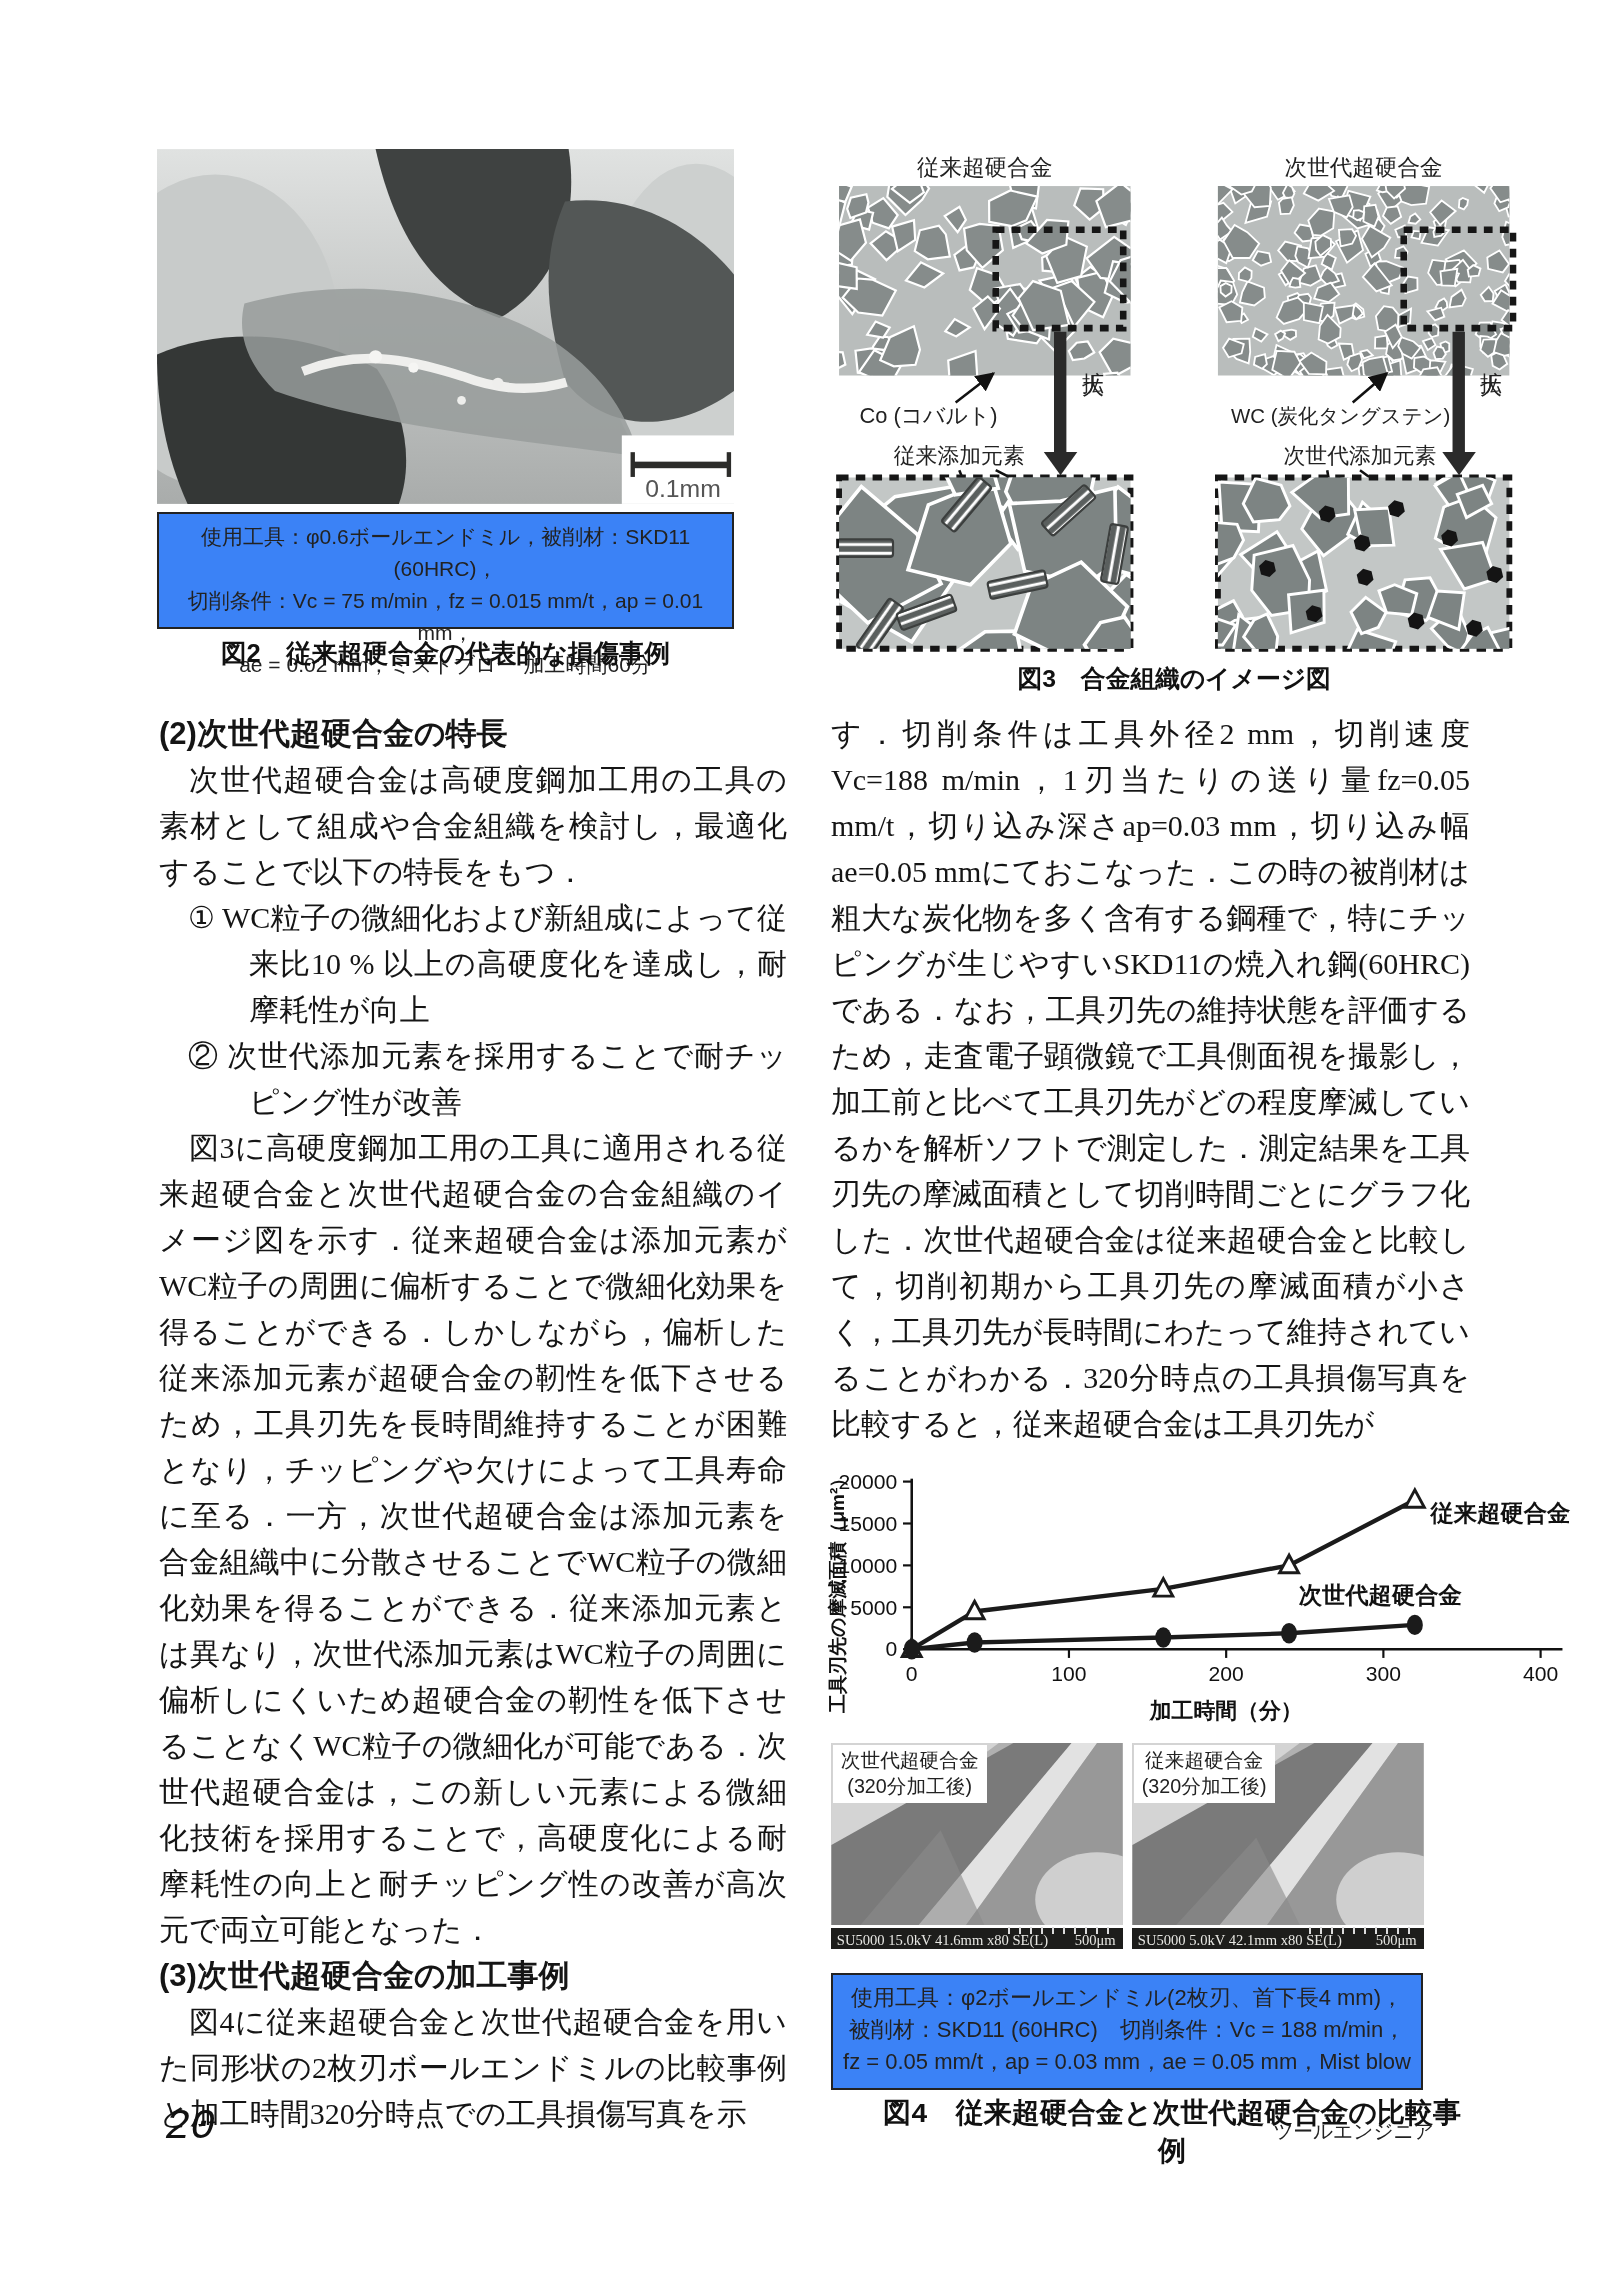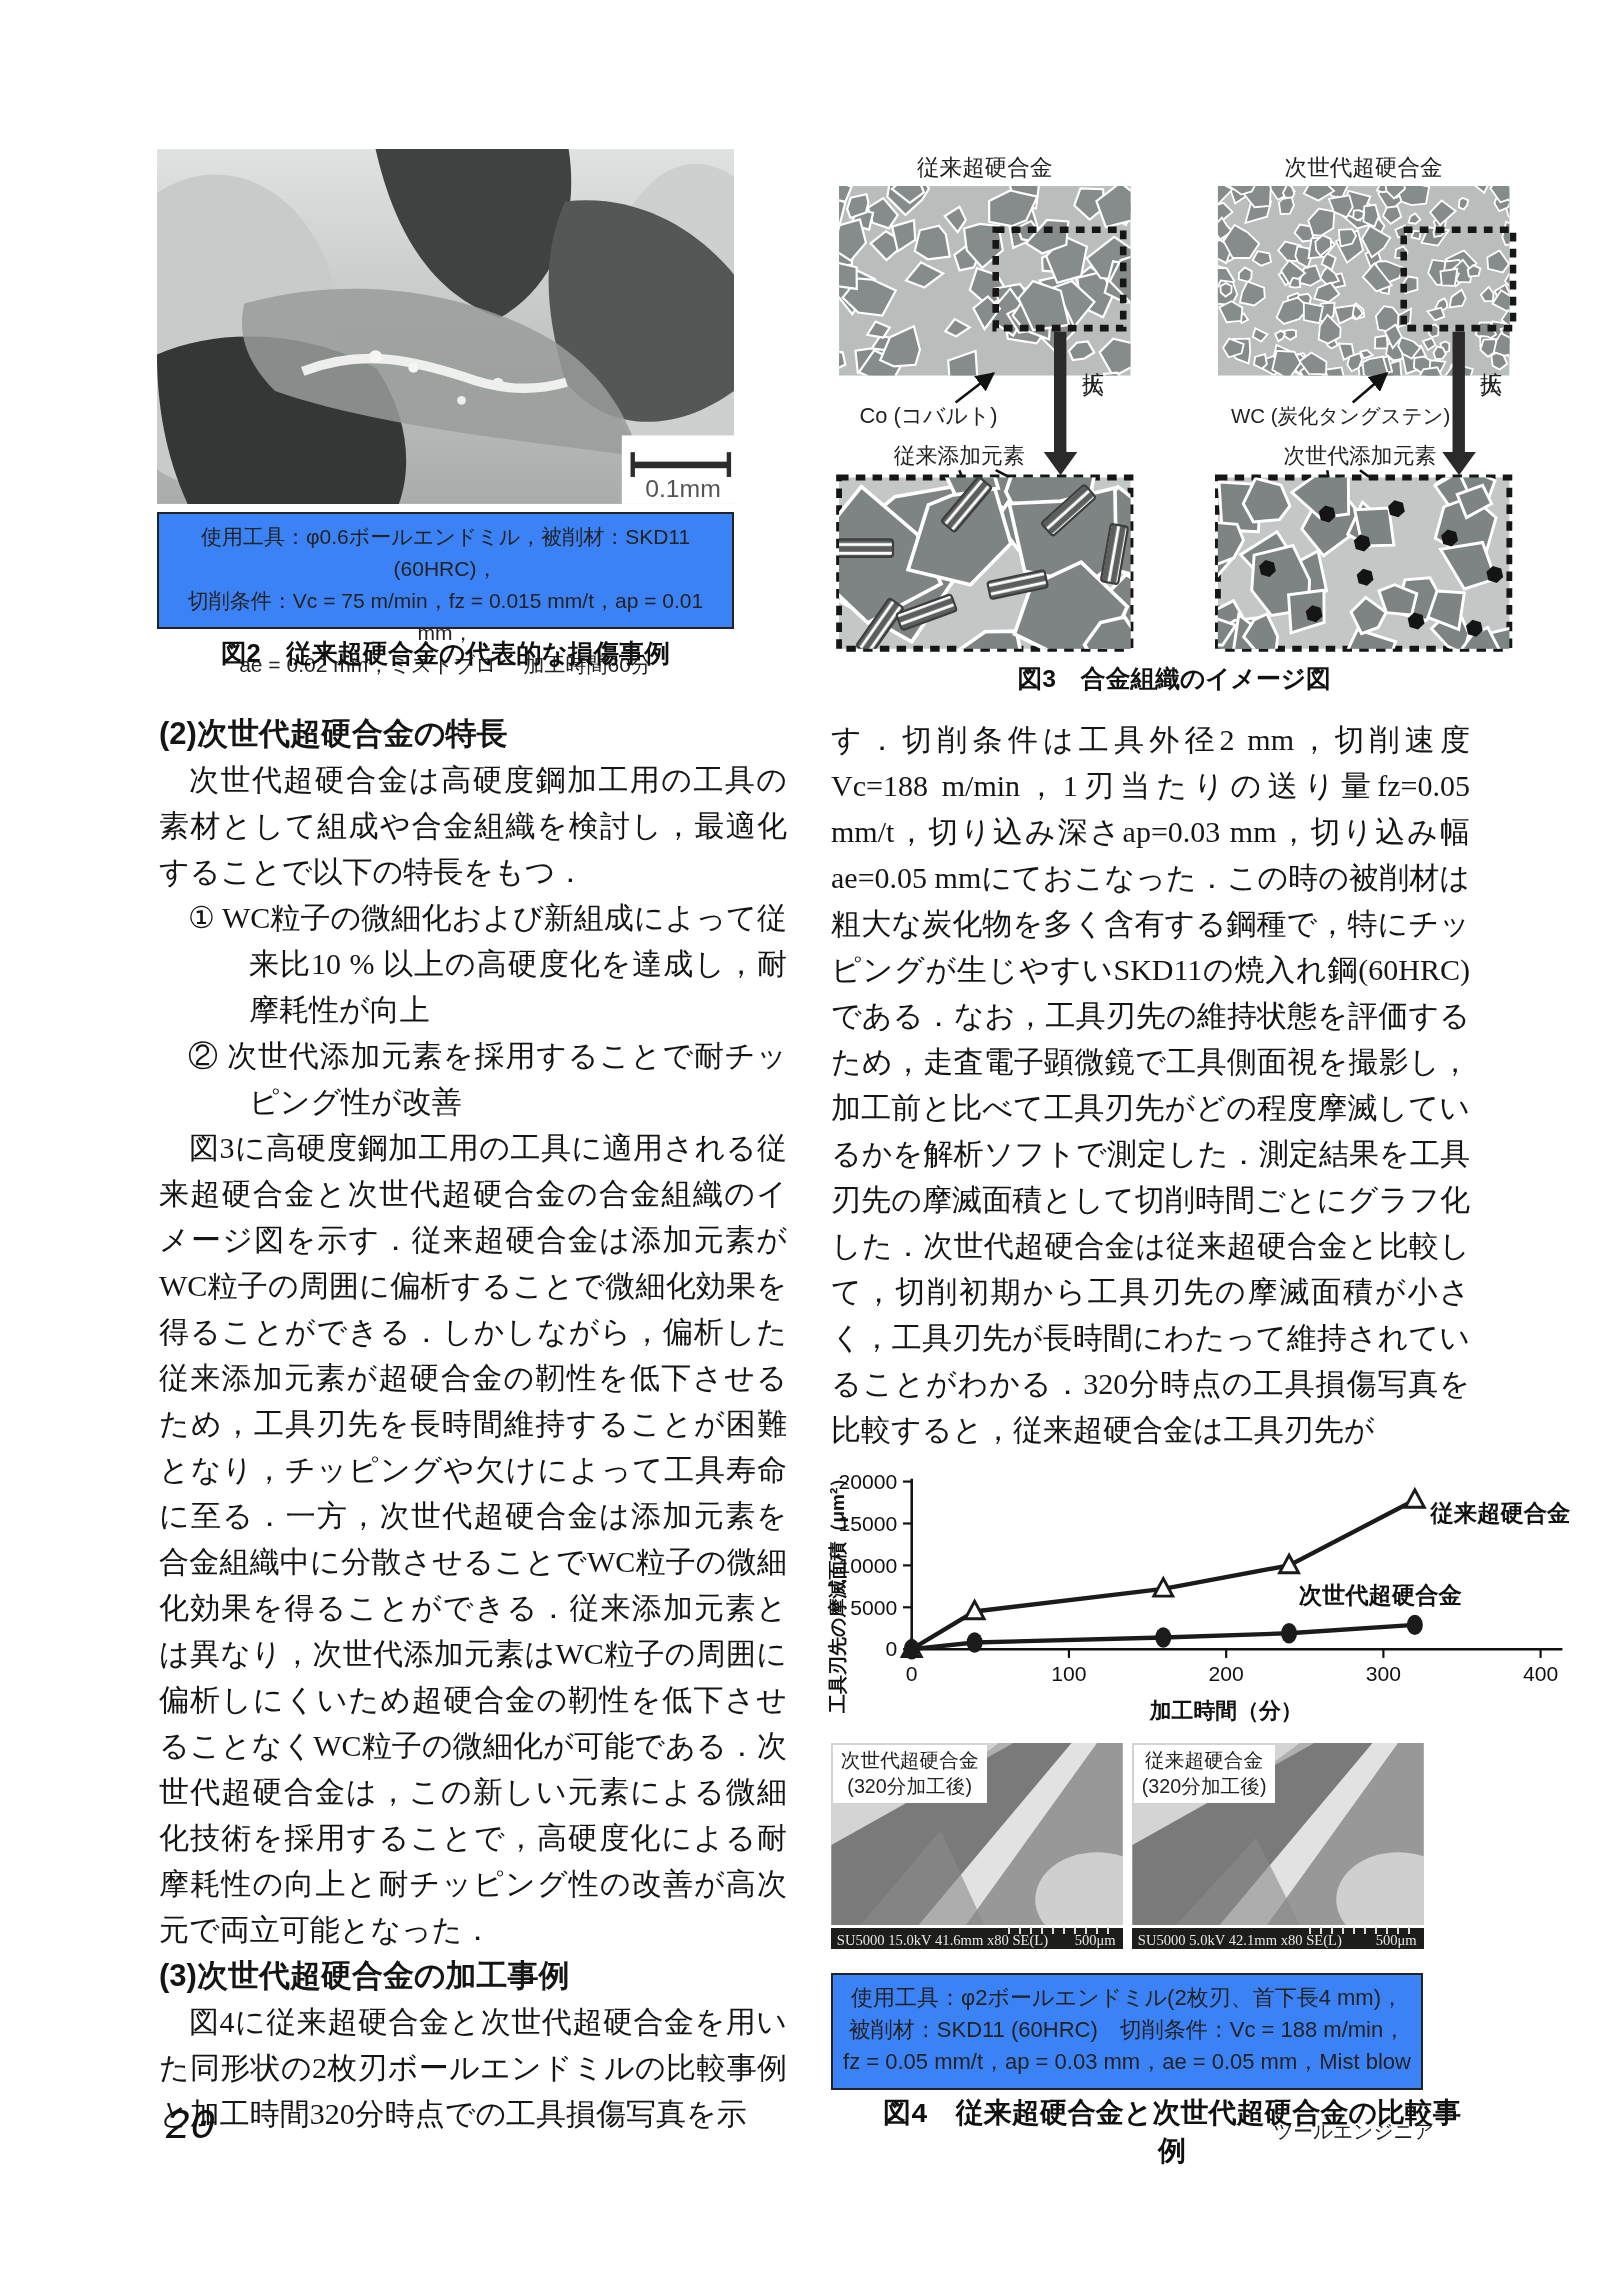--- a/index.html
+++ b/index.html
@@ -2,21 +2,21 @@
 <html style="font-size:11.7px"><head>
 <meta charset="utf-8">
 <style>
   html,body{margin:0;padding:0;background:#e8e8e8;}
   .page{position:relative;width:1619px;height:2273px;background:#ffffff;overflow:hidden;
         font-family:"Liberation Serif",serif;color:#111;}
   .abs{position:absolute;}
   
   .col{position:absolute;text-align:justify;font-size:30px;line-height:46px;color:#151515;}
   .col .para{margin:0;text-indent:30px;}
-  .col .para.noindent{text-indent:0;margin-top:6px;}
+  .col .para.noindent{text-indent:0;}
   .col .heading{margin:0;text-indent:0;font-family:"Liberation Sans",sans-serif;font-weight:bold;font-size:31px;}
   .col .item{margin:0;padding-left:90px;text-indent:-61px;}
   
   .condbox{position:absolute;border:2.2px solid #222;background:#3b82f6;
            font-family:"Liberation Sans",sans-serif;font-size:21px;line-height:32px;
            text-align:center;color:#222;}
   .figcaption{position:absolute;text-align:center;font-family:"Liberation Sans",sans-serif;
               font-weight:bold;font-size:25.5px;color:#111;}
   
   .f3label{font-family:"Liberation Sans",sans-serif;fill:#222;}

